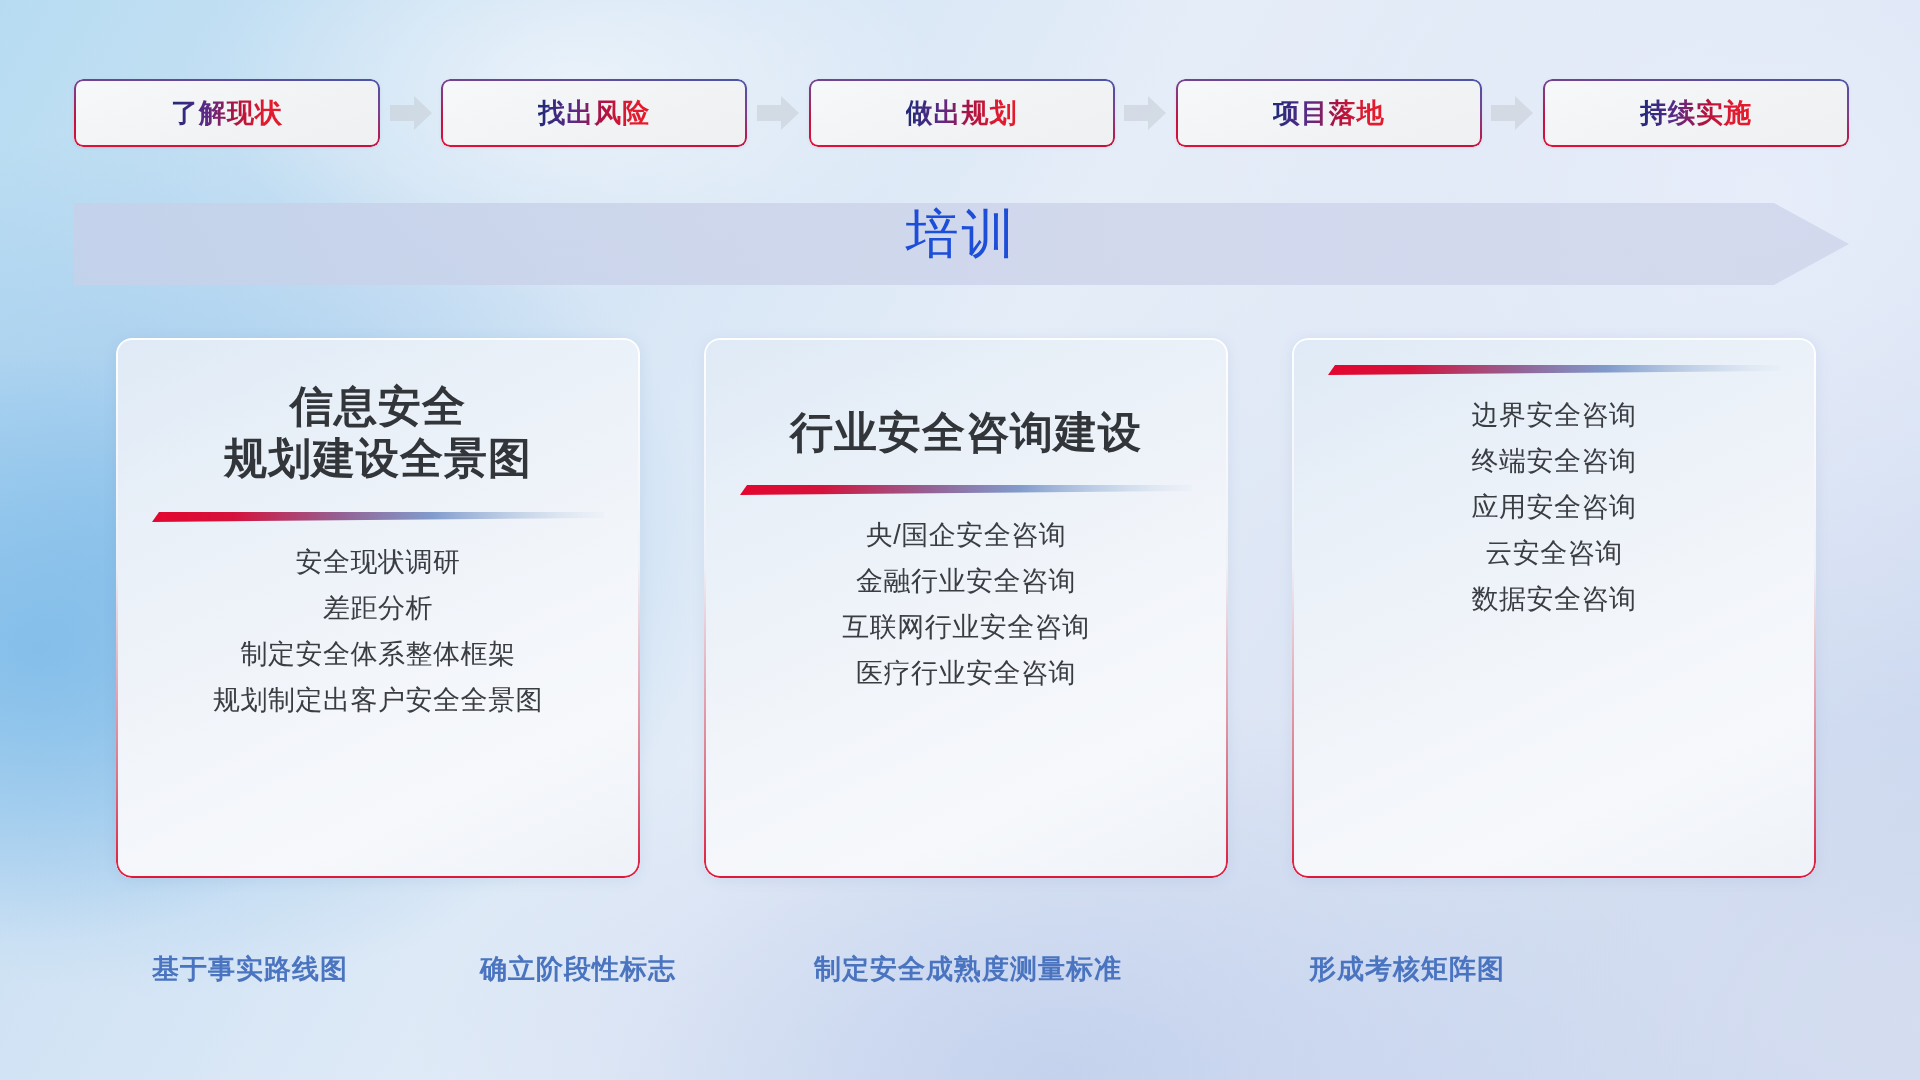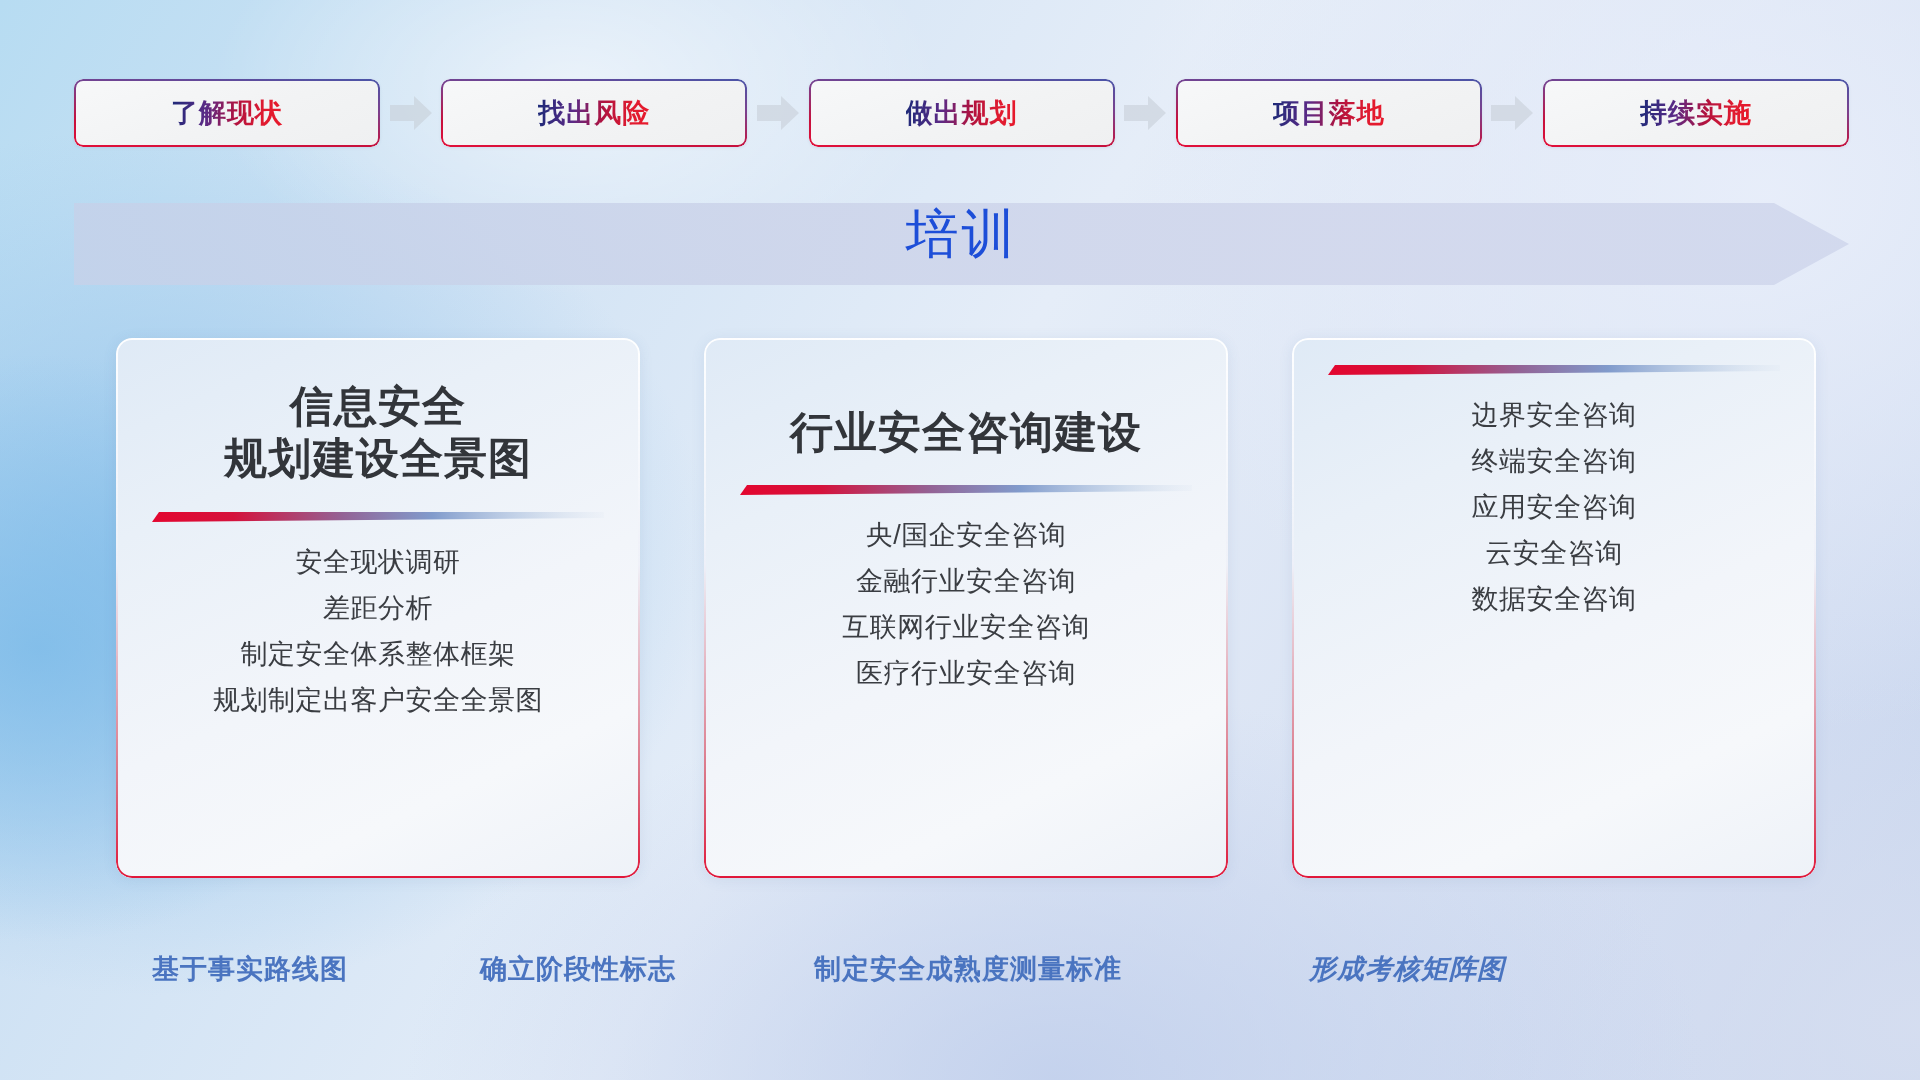--- a/index.html
+++ b/index.html
@@ -349,16 +349,16 @@
           <li>云安全咨询</li>
           <li>数据安全咨询</li>
         </ul>
       </div>
     </div>
 
   <div id="footer-captions">
       <div class="footer-caption" style="left: 250px;">基于事实路线图</div>
       <div class="footer-caption" style="left: 578px;">确立阶段性标志</div>
       <div class="footer-caption" style="left: 968px;">制定安全成熟度测量标准</div>
-      <div class="footer-caption" style="left: 1407px; font-style: italic;">形成考核矩阵图</div>
+      <div class="footer-caption" style="left: 1407px;">形成考核矩阵图</div>
     </div>
 
 </div>
 
 </body></html>

